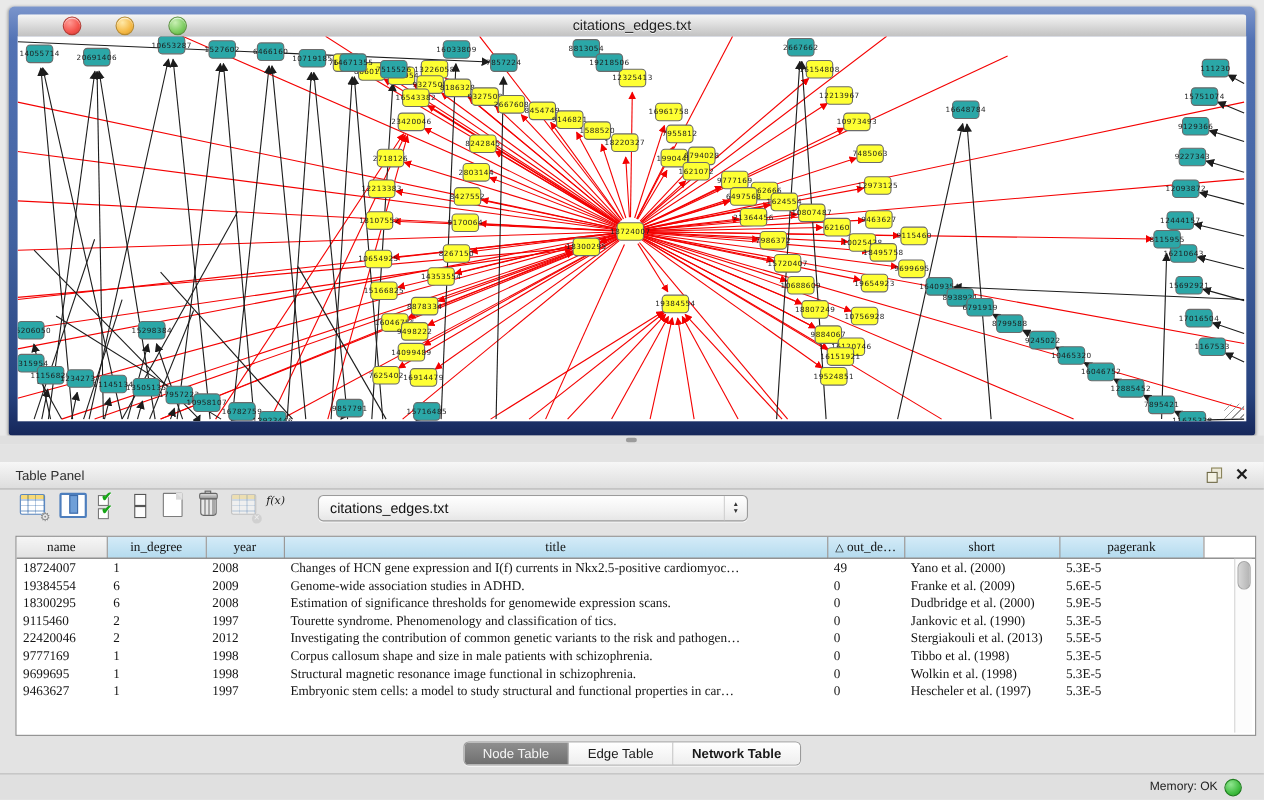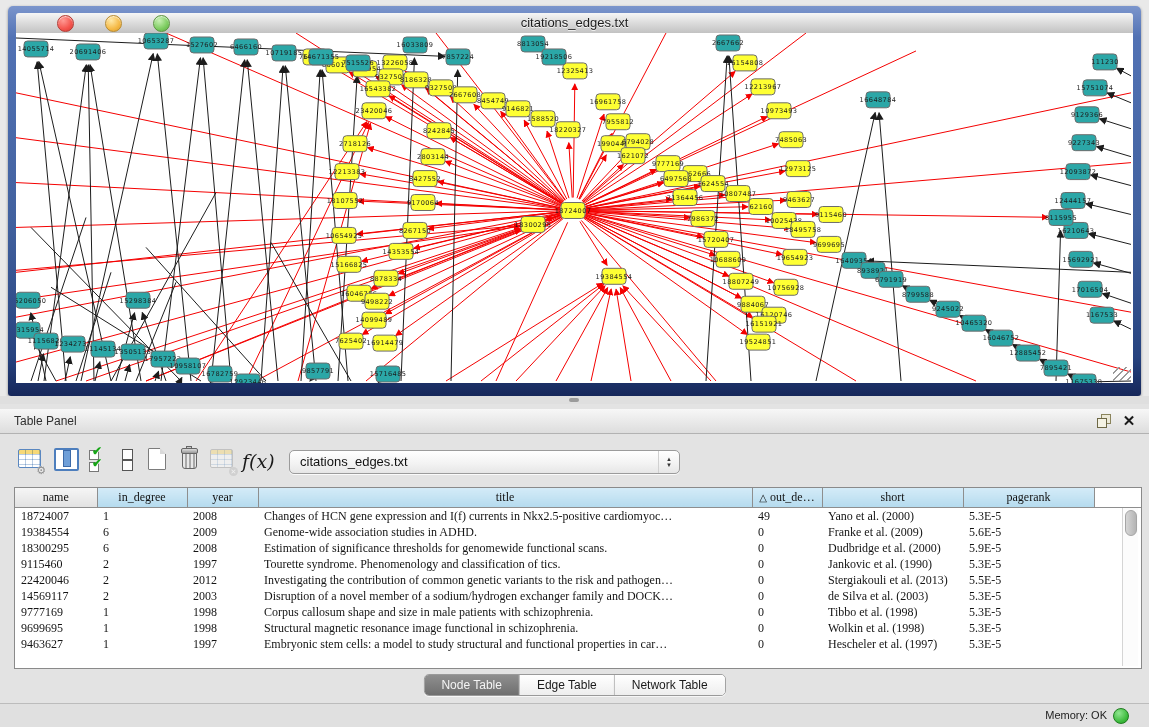--- a/index.html
+++ b/index.html
@@ -19,21 +19,21 @@
     font-size:13px;color:#1c1c1c;text-shadow:0 1px 0 rgba(255,255,255,.8);}
   .canvas{position:absolute;left:8px;top:27px;right:8px;bottom:13px;background:#ffffff;overflow:hidden;}
   .canvas svg{width:100%;height:100%;display:block;}
   .grip{position:absolute;right:10px;bottom:15px;width:18px;height:14px;pointer-events:none;
     background:repeating-linear-gradient(135deg,transparent 0 4px,#9a9a9a 4px 5px);}
   
   .splitter{position:absolute;left:0;top:396px;width:1149px;height:8px;background:#dfdfdf;}
   .splitter .handle{position:absolute;left:569px;top:2px;width:10px;height:4px;background:#9b9b9b;border-radius:2px;}
   
   .table-panel{position:absolute;left:0;top:404px;width:1149px;bottom:0;background:#e3e3e3;}
-  .tp-header{position:absolute;left:0;top:5px;right:0;height:24px;
+  .tp-header{position:absolute;left:0;top:16px;right:0;height:24px;
     background:linear-gradient(180deg,#f7f7f7,#dddddd);border-bottom:1px solid #b2b2b2;}
   .tp-title{position:absolute;left:14px;top:0;height:24px;line-height:24px;font-size:12px;color:#2e2e2e;}
   .tp-float{position:absolute;right:38px;top:5px;width:14px;height:14px;cursor:pointer;}
   .tp-float .sq1{position:absolute;left:4px;top:0;width:8px;height:8px;border:1px solid #8a845c;background:#ece9d8;}
   .tp-float .sq2{position:absolute;left:0;top:4px;width:8px;height:8px;border:1px solid #6d6846;background:#f4f2e4;}
   .tp-close{position:absolute;right:12px;top:3px;width:16px;height:18px;font-size:15px;font-weight:bold;color:#1b1b1b;line-height:18px;text-align:center;cursor:pointer;}
   
   .toolbar{position:absolute;left:14px;top:42px;height:30px;}
   .tbi{position:absolute;top:0;width:28px;height:28px;cursor:pointer;}
   .grid-ic{position:absolute;left:2px;top:3px;width:21px;height:17px;border:1px solid #5a87c0;border-radius:2px;
@@ -50,21 +50,21 @@
   .rowsic .bx{position:absolute;left:8px;width:9px;height:9px;border:1px solid #555;background:#fdfdfd;}
   .page{position:absolute;left:4px;top:2px;width:16px;height:20px;background:#fff;border:1px solid #7c7c7c;border-radius:1px;}
   .page .fold{position:absolute;right:-1px;top:-1px;width:0;height:0;border-left:6px solid #d9d9d9;border-top:6px solid #e3e3e3;}
   .trash{position:absolute;left:4px;top:2px;width:17px;height:20px;}
   .trash .lid{position:absolute;left:1px;top:0;width:15px;height:4px;background:linear-gradient(180deg,#ddd,#999);border:1px solid #666;border-radius:2px;}
   .trash .knob{position:absolute;left:6px;top:-2px;width:4px;height:3px;background:#ccc;border:1px solid #666;}
   .trash .body{position:absolute;left:2px;top:5px;width:13px;height:14px;border:1px solid #666;border-radius:0 0 3px 3px;
     background:repeating-linear-gradient(90deg,#e8e8e8 0 2px,#a8a8a8 2px 4px);}
   .disab{opacity:.45;}
   .disab .xx{position:absolute;right:-2px;bottom:-2px;width:9px;height:9px;border-radius:50%;background:#bbb;color:#fff;font-size:7px;line-height:9px;text-align:center;}
-  .fx{position:absolute;left:0;top:4px;font-family:"DejaVu Serif",serif;font-style:italic;font-size:19px;color:#1a1a1a;}
+  .fx{position:absolute;left:0;top:4px;font-family:"DejaVu Serif",serif;font-style:italic;font-size:10px;color:#1a1a1a;}
   .combo{position:absolute;left:289px;top:46px;width:389px;height:22px;border:1px solid #9b9b9b;border-radius:5px;
     background:linear-gradient(180deg,#ffffff,#f2f2f2 60%,#e6e6e6);box-shadow:0 1px 0 rgba(255,255,255,.8);cursor:pointer;}
   .combo .txt{position:absolute;left:10px;top:0;height:22px;line-height:22px;font-size:13px;color:#111;}
   .combo .arr{position:absolute;right:0;top:0;width:20px;height:22px;border-left:1px solid #d0d0d0;text-align:center;}
   .combo .arr span{display:block;font-size:6px;line-height:6px;color:#333;}
   .combo .arr span:first-child{margin-top:5px;}
   
   .tablewrap{position:absolute;left:14px;top:83px;width:1126px;height:180px;background:#fff;border:1px solid #8a8a8a;overflow:hidden;}
   table.dt{border-collapse:collapse;table-layout:fixed;width:1125px;font-size:12px;font-family:Liberation Serif, serif;}
   table.dt th{height:19px;padding:0;font-weight:normal;text-align:center;color:#111;
@@ -74,21 +74,21 @@
   table.dt th.filler{background:#fff;border-right:none;cursor:default;}
   table.dt td{height:16px;padding:0 0 0 6px;color:#141414;white-space:nowrap;overflow:hidden;border:none;}
   .sortmark{font-size:10px;margin-right:3px;}
   .vscroll{position:absolute;right:3px;top:20px;bottom:2px;width:15px;border-left:1px solid #d5d5d5;background:#fcfcfc;cursor:pointer;}
   .vthumb{position:absolute;left:2px;top:2px;width:10px;height:24px;border-radius:6px;background:linear-gradient(90deg,#d6d6d6,#b4b4b4);border:1px solid #a5a5a5;}
   
   .tabs{position:absolute;left:50%;transform:translateX(-50%);top:270px;height:20px;display:flex;
     border:1px solid #9a9a9a;border-radius:5px;overflow:hidden;background:#fff;box-shadow:0 1px 0 rgba(255,255,255,.7);}
   .tabs .seg{height:20px;line-height:20px;padding:0 17px;font-size:12px;color:#1a1a1a;
     background:linear-gradient(180deg,#ffffff,#eeeeee);border-right:1px solid #b5b5b5;cursor:pointer;}
-  .tabs .seg:last-child{border-right:none;}
+  .tabs .seg:last-child{border-right:none;font-weight:bold;}
   .tabs .seg.sel{background:linear-gradient(180deg,#8f8f8f,#6f6f6f);color:#f4f4f4;}
   
   .statusbar{position:absolute;left:0;bottom:0;width:1149px;height:23px;border-top:1px solid #bcbcbc;background:#e0e0e0;}
   .mem{position:absolute;right:42px;top:0;height:23px;line-height:23px;font-size:11px;color:#222;}
   .led{position:absolute;right:20px;top:4px;width:14px;height:14px;border-radius:50%;
     background:radial-gradient(circle at 35% 30%,#90e690,#3cba3c 65%,#2a9a2a);border:1px solid #1f7d1f;}
 </style>
 </head>
 <body>
 
@@ -633,21 +633,21 @@
             <td>Genome-wide association studies in ADHD.</td>
             <td>0</td>
             <td>Franke et al. (2009)</td>
             <td>5.6E-5</td>
             <td></td>
           </tr>
           <tr>
             <td>18300295</td>
             <td>6</td>
             <td>2008</td>
-            <td>Estimation of significance thresholds for genomewide functional scans.</td>
+            <td>Estimation of significance thresholds for genomewide expression scans.</td>
             <td>0</td>
             <td>Dudbridge et al. (2000)</td>
             <td>5.9E-5</td>
             <td></td>
           </tr>
           <tr>
             <td>9115460</td>
             <td>2</td>
             <td>1997</td>
             <td>Tourette syndrome. Phenomenology and classification of tics.</td>
@@ -660,30 +660,20 @@
             <td>22420046</td>
             <td>2</td>
             <td>2012</td>
             <td>Investigating the contribution of common genetic variants to the risk and pathogen…</td>
             <td>0</td>
             <td>Stergiakouli et al. (2013)</td>
             <td>5.5E-5</td>
             <td></td>
           </tr>
           <tr>
-            <td>14569117</td>
-            <td>2</td>
-            <td>2003</td>
-            <td>Disruption of a novel member of a sodium/hydrogen exchanger family and DOCK…</td>
-            <td>0</td>
-            <td>de Silva et al. (2003)</td>
-            <td>5.3E-5</td>
-            <td></td>
-          </tr>
-          <tr>
             <td>9777169</td>
             <td>1</td>
             <td>1998</td>
             <td>Corpus callosum shape and size in male patients with schizophrenia.</td>
             <td>0</td>
             <td>Tibbo et al. (1998)</td>
             <td>5.3E-5</td>
             <td></td>
           </tr>
           <tr>

